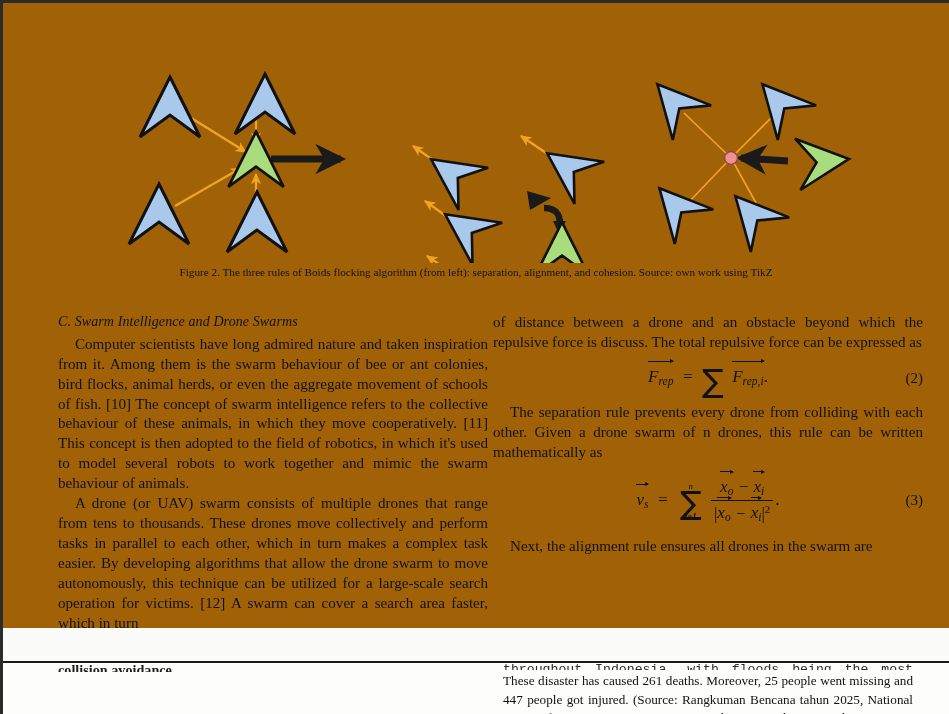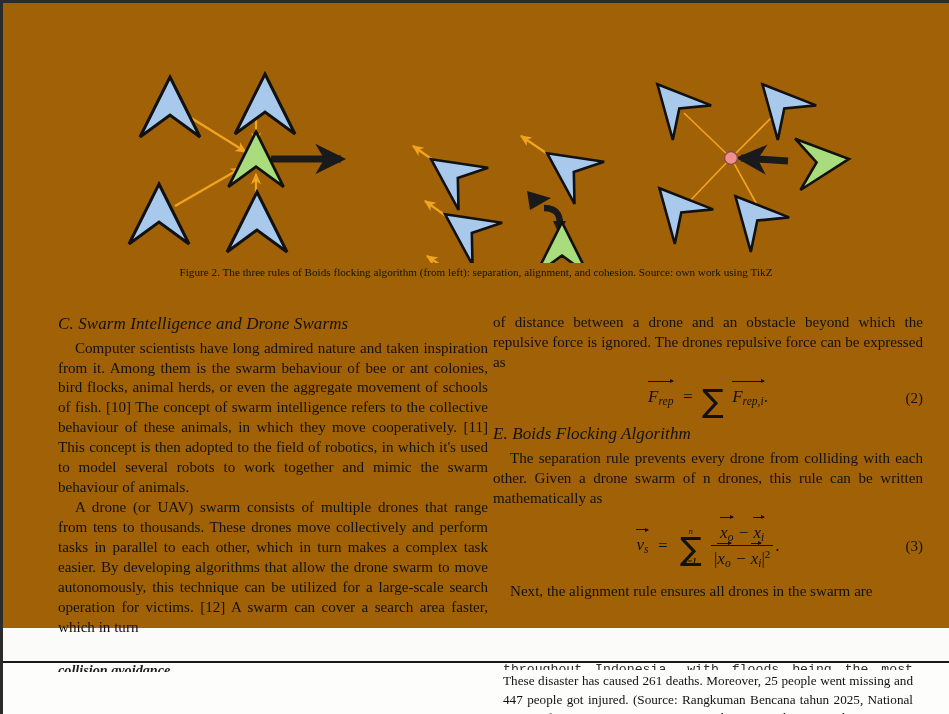--- a/index.html
+++ b/index.html
@@ -61,21 +61,21 @@
     top: 0;
     width: 430px;
     font-size: 15.1px;
     line-height: 1.325;
   }
   .col-left  { left: 55px; }
   .col-right { left: 490px; }
 
   .sec-head {
     font-style: italic;
-    font-size: 17px;
+    font-size: 14px;
     margin: 0 0 3px 0;
     letter-spacing: 0.1px;
   }
   p.para {
     margin: 0;
     text-align: justify;
     text-indent: 17px;
     hyphens: manual;
   }
   p.para.noindent { text-indent: 0; }
@@ -182,21 +182,20 @@
     line-height: 1.42;
   }
   .ghost-line {
     font-weight: bold;
     color: #1d1d1d;
     height: 9px;
     overflow: hidden;
     display: block;
     line-height: 1.05;
     margin-bottom: 1px;
-    font-style: italic;
   }
   .ghost-line-r {
     color: #2a2a2a;
     height: 7px;
     overflow: hidden;
     display: block;
     line-height: 1.0;
     margin-bottom: 2px;
     text-align: justify;
     font-family: Liberation Mono, monospace;
@@ -305,33 +304,32 @@
 
   <div class="body-cols">
 
     <div class="col col-left">
       <div class="sec-head">C.  Swarm Intelligence and Drone Swarms</div>
       <p class="para">Computer scientists have long admired nature and taken inspiration from it. Among them is the swarm behaviour of bee or ant colonies, bird flocks, animal herds, or even the aggregate movement of schools of fish. [10] The concept of swarm intelligence refers to the collective behaviour of these animals, in which they move cooperatively. [11] This concept is then adopted to the field of robotics, in which it's used to model several robots to work together and mimic the swarm behaviour of animals.</p>
       <p class="para">A drone (or UAV) swarm consists of multiple drones that range from tens to thousands. These drones move collectively and perform tasks in parallel to each other, which in turn makes a complex task easier. By developing algorithms that allow the drone swarm to move autonomously, this technique can be utilized for a large-scale search operation for victims. [12] A swarm can cover a search area faster, which in turn</p>
     </div>
 
     <div class="col col-right">
-      <p class="para noindent">of distance between a drone and an obstacle beyond which the repulsive force is ignored. The drones repulsive force can be expressed as</p>
+      <p class="para noindent">of distance between a drone and an obstacle beyond which the repulsive force is discuss. The total repulsive force can be expressed as</p>
 
       <div class="equation">
         <span class="eq-inner">
           <span class="vecarrow"><span class="bar"></span>F<span class="sub">rep</span></span>
           &nbsp;=&nbsp;
           <span class="bigsum">∑</span>
           &nbsp;<span class="vecarrow"><span class="bar"></span>F<span class="sub">rep,i</span></span><span style="font-style:normal">.</span>
         </span>
         <span class="eq-num">(2)</span>
       </div>
 
-      <div class="sec-head">E.  Boids Flocking Algorithm</div>
 
       <p class="para">The separation rule prevents every drone from colliding with each other. Given a drone swarm of n drones, this rule can be written mathematically as</p>
 
       <div class="equation">
         <span class="eq-inner">
           <span class="vecarrow"><span class="bar"></span>v<span class="sub">s</span></span>
           &nbsp;=&nbsp;
           <span class="sumwrap">
             <span class="lim top">n</span>
             <span class="bigsum">∑</span>

